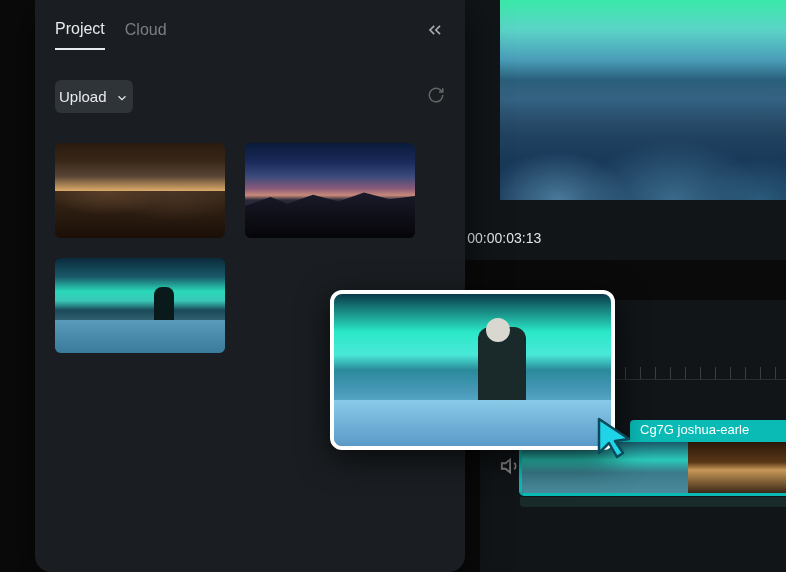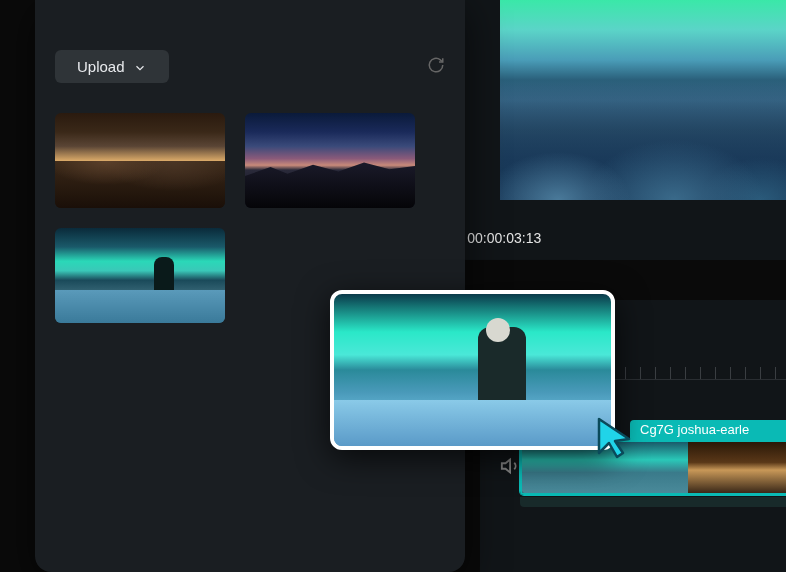--- a/index.html
+++ b/index.html
@@ -95,21 +95,21 @@
 .upload-row {
   margin-top: 30px;
   display: flex;
   align-items: center;
   justify-content: space-between;
 }
 .upload-btn {
   background: #2f3438;
   color: #e8eaed;
   border: none;
-  padding: 8px 22px;
+  padding: 8px 4px;
   border-radius: 6px;
   font-size: 15px;
   cursor: pointer;
   display: flex;
   align-items: flex-end;
   gap: 8px;
 }
 .refresh-btn {
   color: #666;
   cursor: pointer;
@@ -340,20 +340,30 @@
     <div class="clip-frame clip-aurora"></div>
     <div class="clip-frame clip-aurora"></div>
     <div class="clip-frame clip-desert"></div>
     <div class="clip-frame clip-desert"></div>
     <div class="clip-frame clip-desert"></div>
   </div>
   <div class="clip-track-bottom"></div>
 </div>
 
 <div class="side-panel">
+  <div class="tabs">
+    <div class="tab active">Project</div>
+    <div class="tab">Cloud</div>
+    <div class="collapse-btn">
+      <svg width="20" height="20" viewBox="0 0 24 24" fill="none" stroke="currentColor" stroke-width="2">
+        <polyline points="11 17 6 12 11 7"></polyline>
+        <polyline points="18 17 13 12 18 7"></polyline>
+      </svg>
+    </div>
+  </div>
 
   <div class="upload-row">
     <button class="upload-btn">
       <span>Upload</span>
       <svg width="14" height="14" viewBox="0 0 24 24" fill="none" stroke="currentColor" stroke-width="2">
         <polyline points="6 9 12 15 18 9"></polyline>
       </svg>
     </button>
     <div class="refresh-btn">
       <svg width="18" height="18" viewBox="0 0 24 24" fill="none" stroke="currentColor" stroke-width="2">

